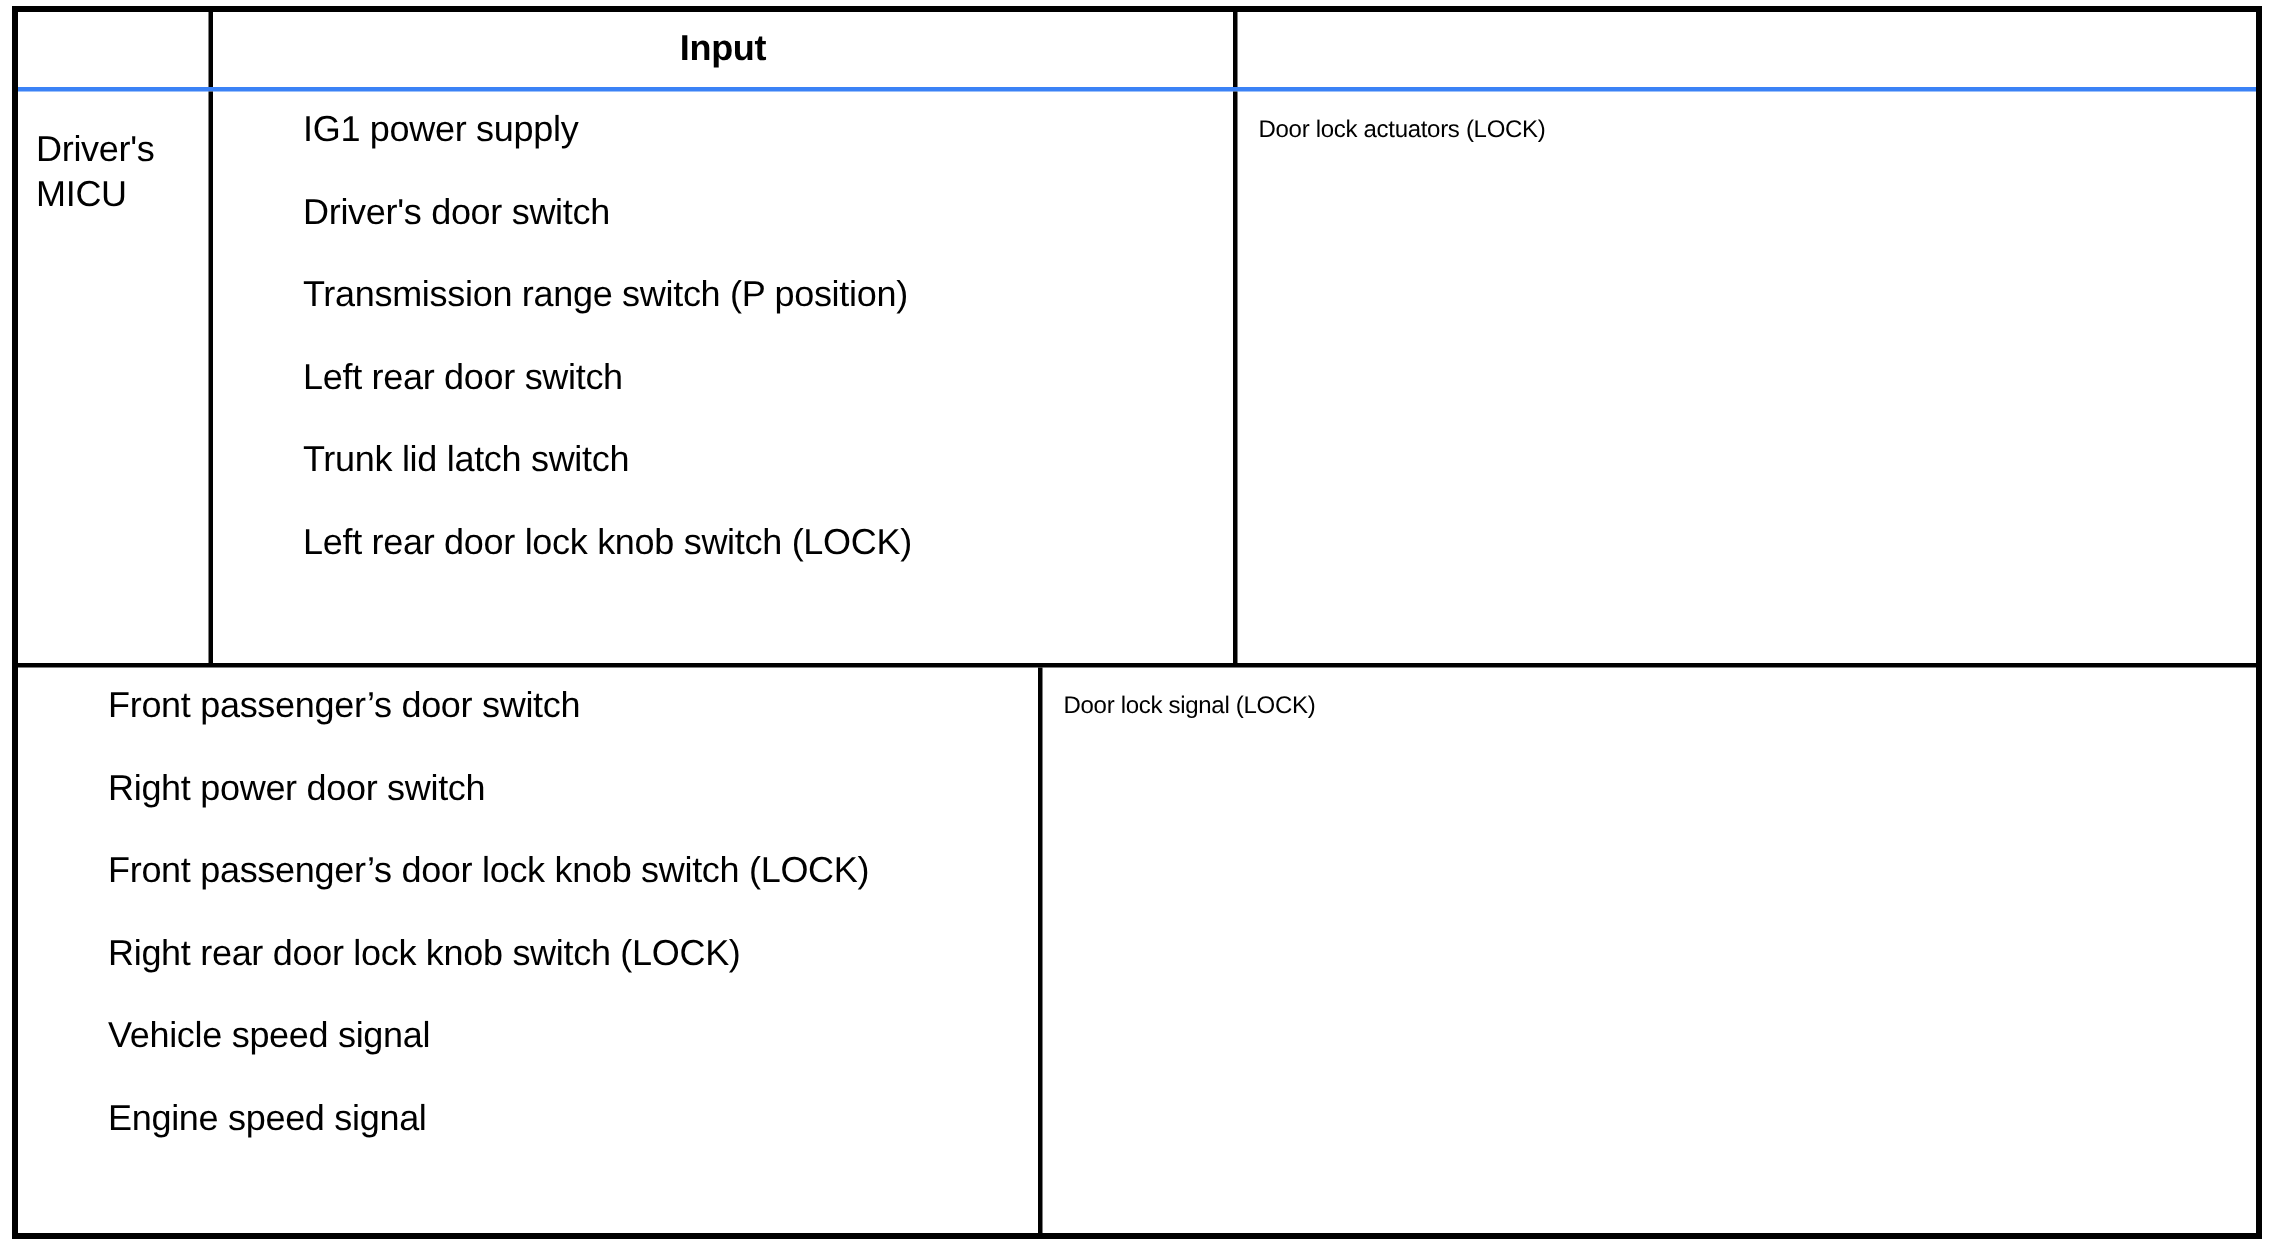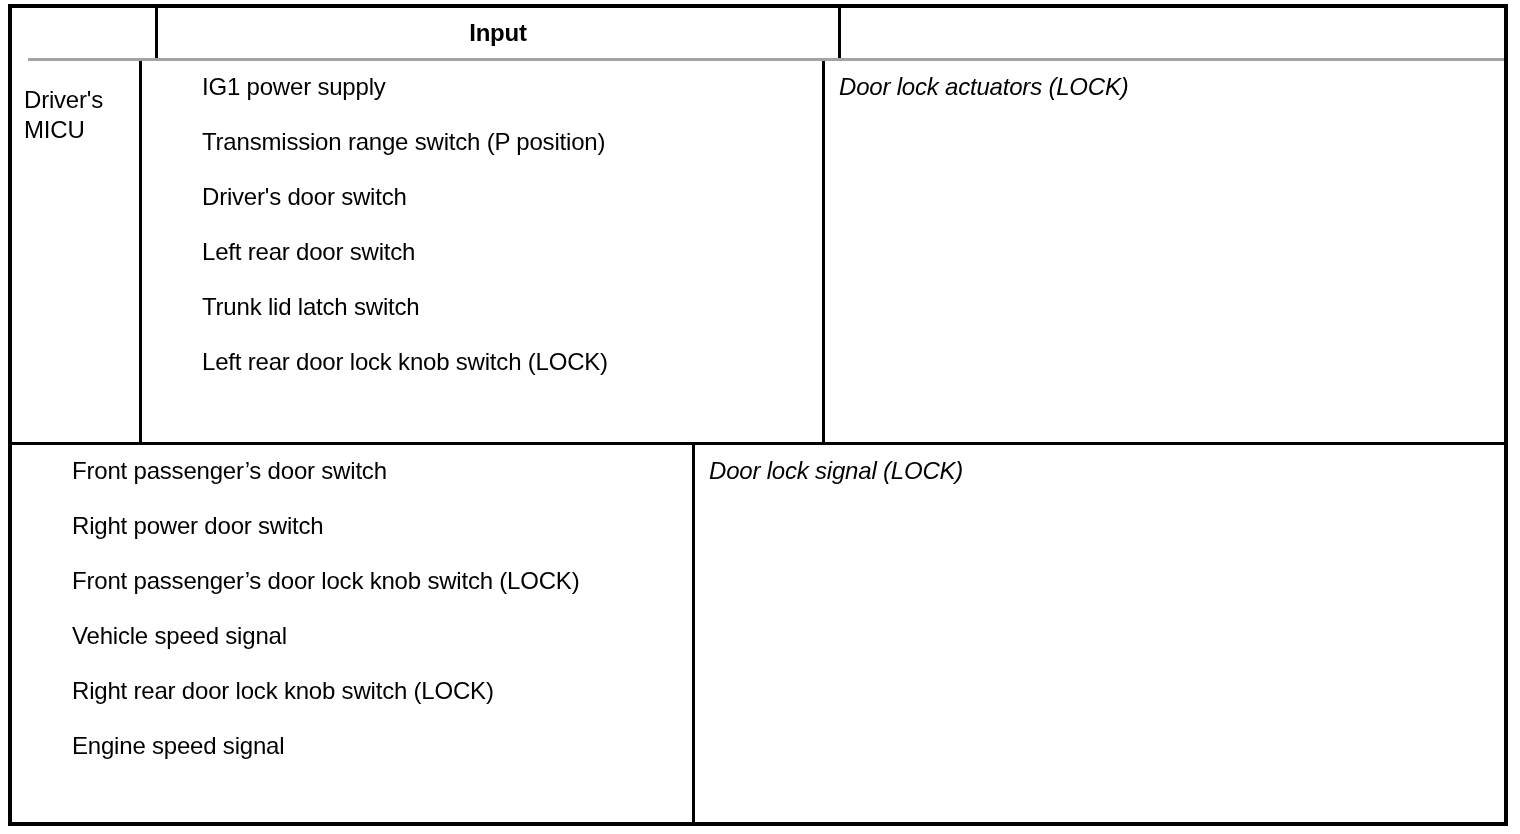--- a/index.html
+++ b/index.html
@@ -34,23 +34,22 @@
     box-sizing: border-box;
     display: flex;
     flex-direction: column;
   }
 
   
   .thead {
     display: flex;
     height: 53px;
     flex: 0 0 53px;
-    border-bottom: 3px solid #a3a3a3;
+    border-bottom: 3px solid #3b82f6;
     box-sizing: border-box;
-    margin-left: 16px;
   }
   .th-corner {
     flex: 0 0 130px;
     border-right: 3px solid #000000;
     box-sizing: border-box;
   }
   .th-input {
     flex: 0 0 683px;
     border-right: 3px solid #000000;
     box-sizing: border-box;
@@ -114,25 +113,24 @@
     font-size: 24px;
     line-height: 28px;
     margin-bottom: 27px;
     white-space: nowrap;
     letter-spacing: -0.2px;
     margin-left: 44px;
   }
   .item:last-child { margin-bottom: 0; }
 
   .out-item {
-    font-size: 24px;
+    font-size: 16px;
     line-height: 28px;
     white-space: nowrap;
     letter-spacing: -0.2px;
-    font-style: italic;
   }
 </style>
 </head>
 <body>
 
 <div class="page">
 
   <div class="io-table">
 
     <div class="thead">
@@ -145,43 +143,43 @@
     <div class="tsection first">
 
       <div class="cell-group">
         <div class="group-label">Driver's
 MICU</div>
       </div>
 
       <div class="cell-input">
         <ul class="item-list">
           <li class="item">IG1 power supply</li>
+          <li class="item">Driver's door switch</li>
           <li class="item">Transmission range switch (P position)</li>
-          <li class="item">Driver's door switch</li>
           <li class="item">Left rear door switch</li>
           <li class="item">Trunk lid latch switch</li>
           <li class="item">Left rear door lock knob switch (LOCK)</li>
         </ul>
       </div>
 
       <div class="cell-output">
         <div class="out-item">Door lock actuators (LOCK)</div>
       </div>
     </div>
 
     <div class="tsection second">
 
 
       <div class="cell-input">
         <ul class="item-list">
           <li class="item">Front passenger’s door switch</li>
           <li class="item">Right power door switch</li>
           <li class="item">Front passenger’s door lock knob switch (LOCK)</li>
+          <li class="item">Right rear door lock knob switch (LOCK)</li>
           <li class="item">Vehicle speed signal</li>
-          <li class="item">Right rear door lock knob switch (LOCK)</li>
           <li class="item">Engine speed signal</li>
         </ul>
       </div>
 
       <div class="cell-output">
         <div class="out-item">Door lock signal (LOCK)</div>
       </div>
     </div>
 
   </div>

